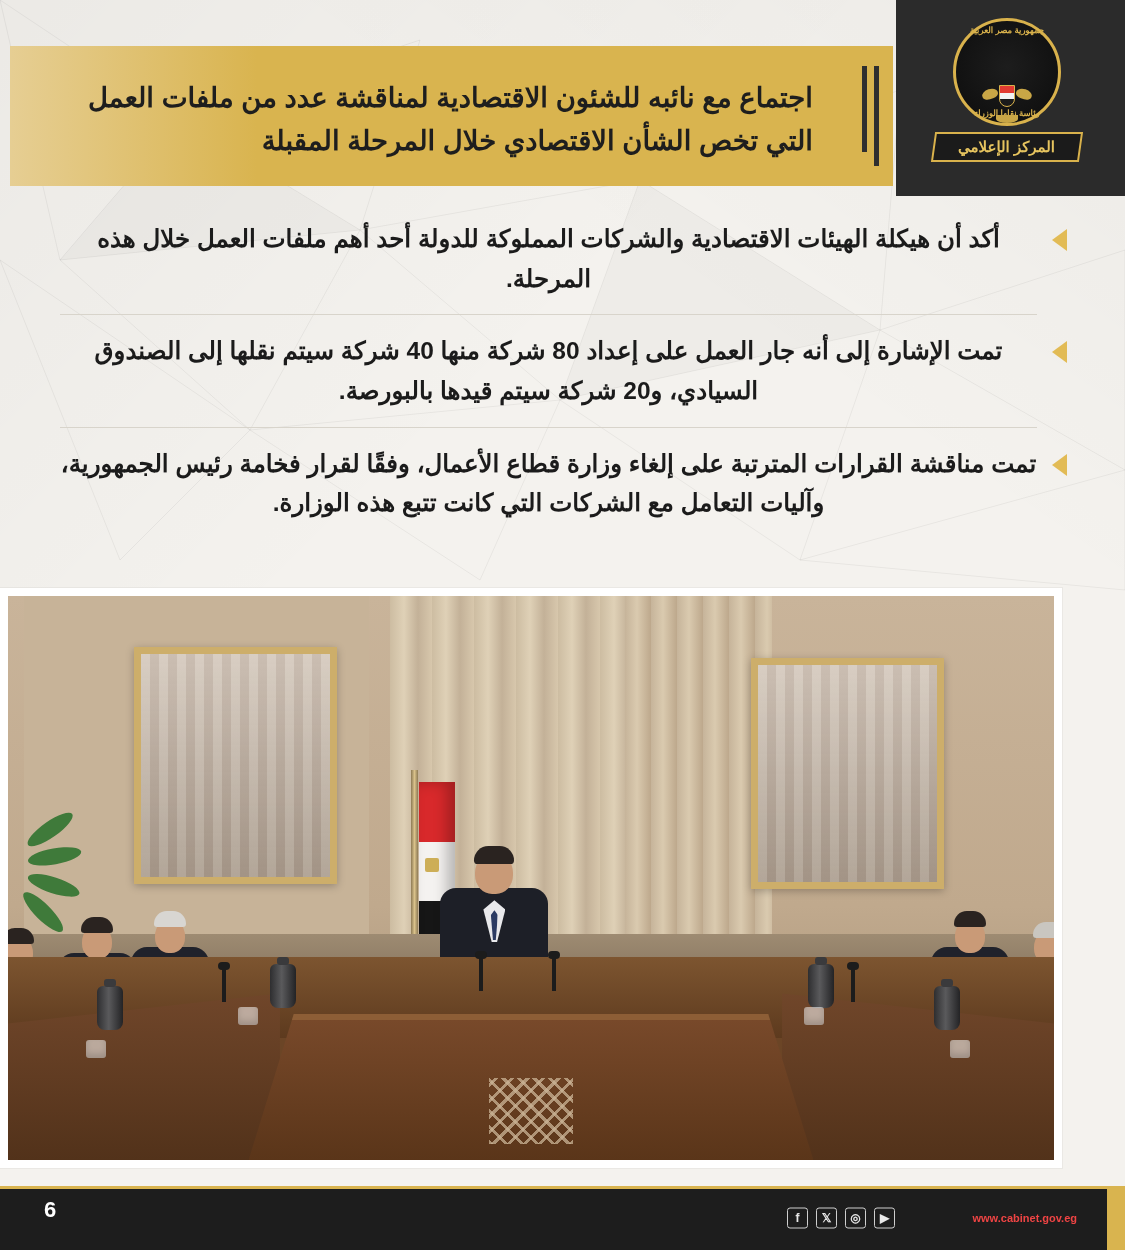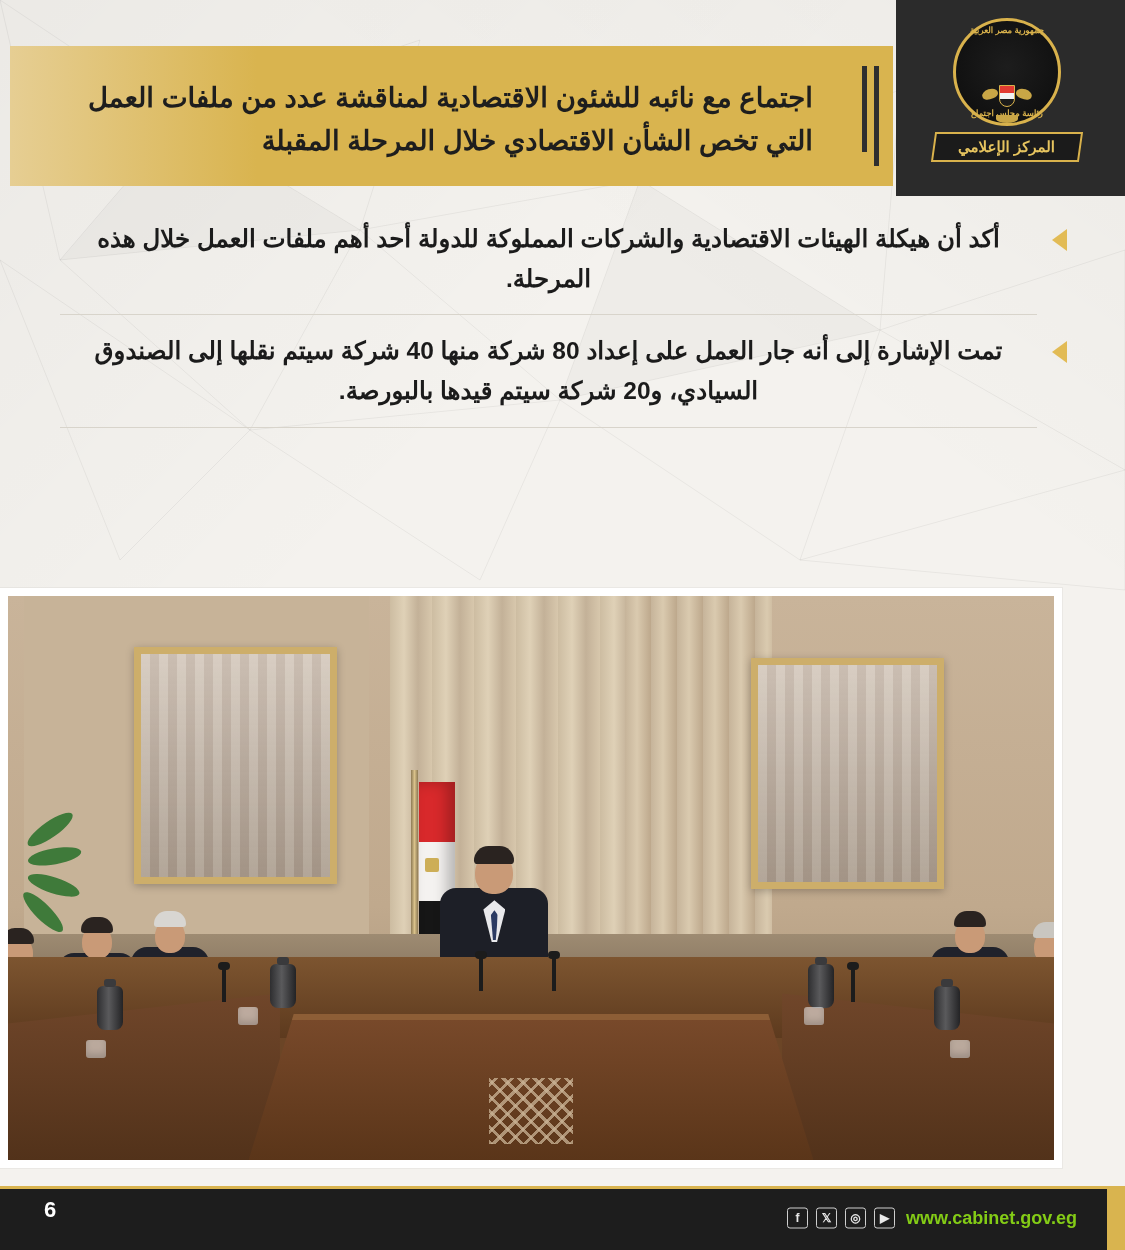--- a/index.html
+++ b/index.html
@@ -301,21 +301,21 @@
   
   .footer {
     position:absolute; left:0; bottom:0; width:100%; height:64px;
     background:#1d1d1d;
   }
   .footer .gold-line{
     position:absolute; top:0; left:0; width:100%; height:3px; background:#d9b44f;
   }
   .footer .url {
     position:absolute; right:48px; top:50%; transform:translateY(-50%);
-    color:#84cc16; font-size:18px; font-weight:bold; direction:ltr;
+    color:#ef4444; font-size:11px; font-weight:bold; direction:ltr;
   }
   .socials {
     position:absolute; right:230px; top:50%; transform:translateY(-50%);
     display:flex; gap:8px; direction:ltr;
   }
   .socials .s {
     width:21px; height:21px; border:1px solid #cfcfcf; border-radius:3px;
     color:#e8e8e8; font-size:12px; line-height:19px; text-align:center;
     font-weight:bold;
   }
@@ -358,21 +358,21 @@
       </g>
     </svg>
   </div>
 
   <div class="left-strip"></div>
 
   <div class="logo">
     <div class="ring"></div>
     <div class="ring-text">
       <span class="top">جمهورية مصر العربية</span>
-      <span class="bottom">رئاسة مجلس اجتماع</span>
+      <span class="bottom">رئاسة نقلها الوزراء</span>
     </div>
     <div class="eagle">
       <div class="wing-l"></div>
       <div class="wing-r"></div>
       <div class="shield"></div>
       <div class="tail"></div>
     </div>
     <div class="banner">
       <span>المركز الإعلامي</span>
     </div>
@@ -393,20 +393,24 @@
       <p>أكد أن هيكلة الهيئات الاقتصادية والشركات المملوكة للدولة أحد أهم ملفات العمل خلال هذه المرحلة.</p>
     </div>
     <div class="sep"></div>
 
     <div class="bullet">
       <span class="arrow"></span>
       <p>تمت الإشارة إلى أنه جار العمل على إعداد 80 شركة منها 40 شركة سيتم نقلها إلى الصندوق السيادي، و20 شركة سيتم قيدها بالبورصة.</p>
     </div>
     <div class="sep"></div>
 
+    <div class="bullet">
+      <span class="arrow"></span>
+      <p>تمت مناقشة القرارات المترتبة على إلغاء وزارة قطاع الأعمال، وفقًا لقرار فخامة رئيس الجمهورية، وآليات التعامل مع الشركات التي كانت تتبع هذه الوزارة.</p>
+    </div>
 
   </div>
 
   <div class="photo-wrap">
     <div class="photo" title="">
       <div class="r-wall"></div>
       <div class="panel-left"></div>
       <div class="curtain"></div>
       <div class="curtain2"></div>
 

